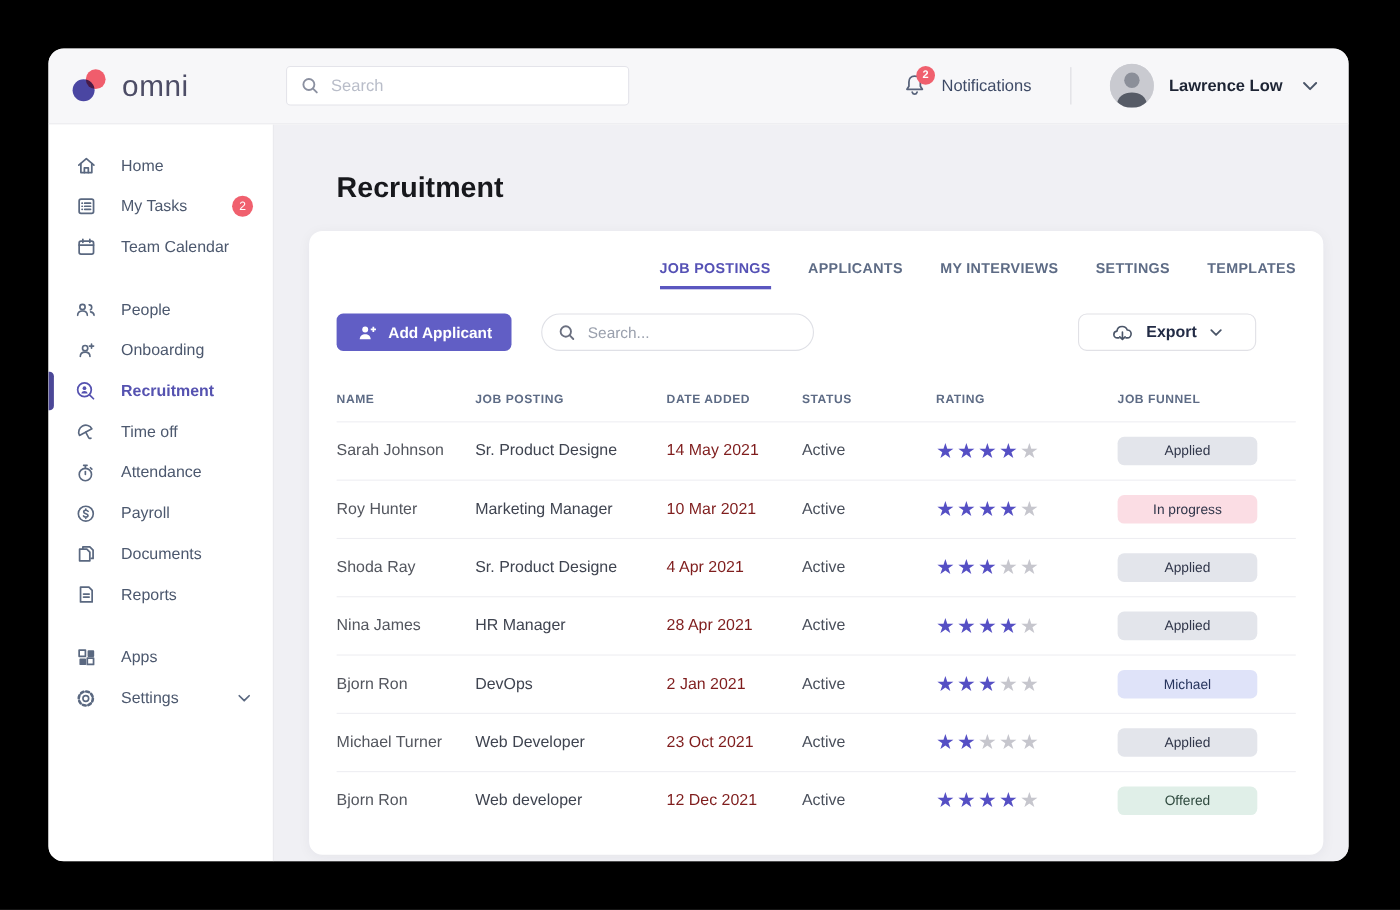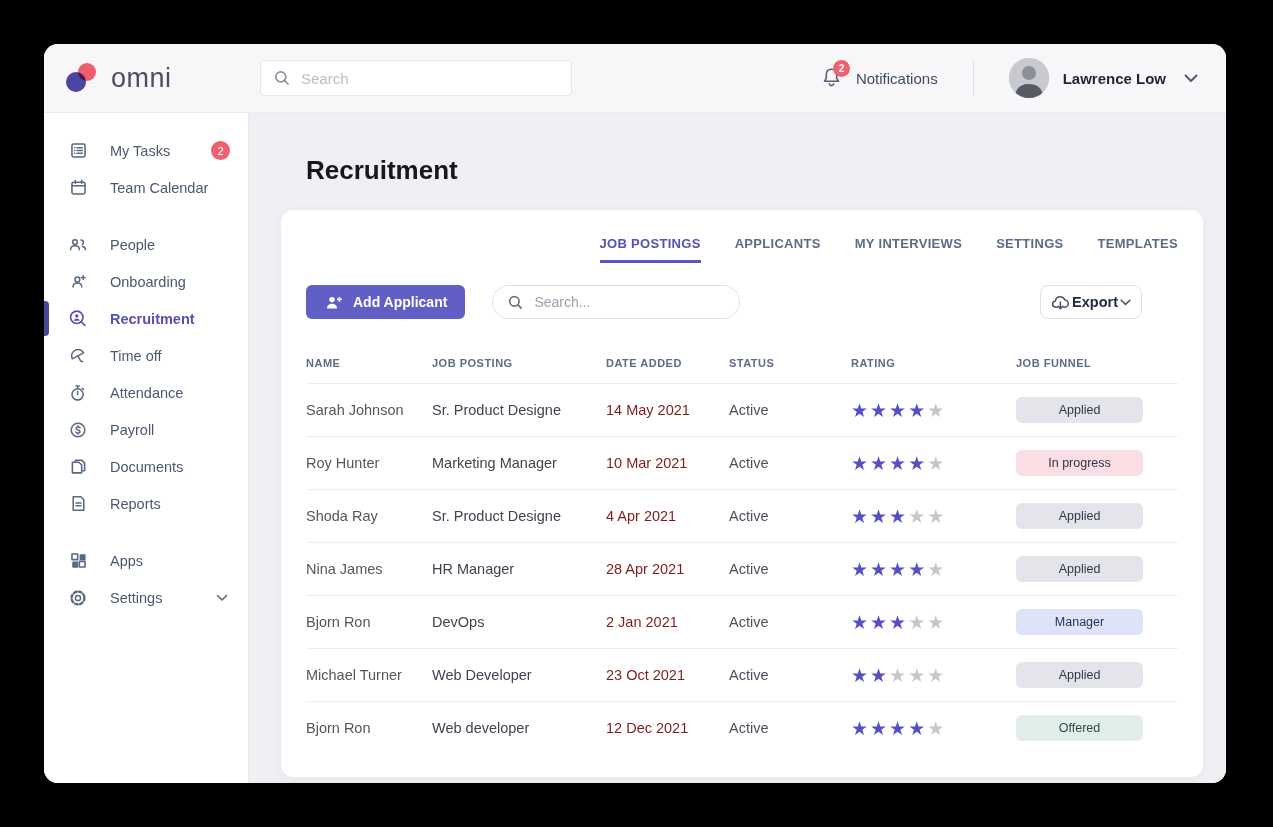--- a/index.html
+++ b/index.html
@@ -61,22 +61,22 @@
 
   .toolbar { display:flex; align-items:center; margin-top:22px; }
   .btn-add { display:flex; align-items:center; gap:10px; background:#615ec5; color:#fff; border:none;
     height:34px; padding:15px 18px; border-radius:6px; font-size:14px; font-weight:600; cursor:pointer;
     font-family:"Liberation Sans", sans-serif; }
   .table-search { margin-left:27px; width:248px; height:34px; border:1px solid #dfe0e6; border-radius:17px;
     background:#fff; display:flex; align-items:center; padding:0 14px; gap:10px; color:#6b7080; }
   .table-search input { border:none; outline:none; flex:1; font-size:14px; color:#3c4252;
     background:transparent; font-family:"Liberation Sans", sans-serif; }
   .table-search input::placeholder { color:#9aa0ad; }
-  .btn-export { margin-left:auto; margin-right:36px; display:flex; align-items:center; gap:0;
-    background:#fff; border:1px solid #e1e1e6; border-radius:8px; height:34px; padding:0 10px;
+  .btn-export { margin-left:auto; margin-right:36px; display:flex; align-items:center; gap:10px;
+    background:#fff; border:1px solid #e1e1e6; border-radius:8px; height:34px; padding:0 30px;
     font-size:14.5px; font-weight:700; color:#222b45; cursor:pointer; font-family:"Liberation Sans", sans-serif;justify-content:center; }
   .btn-export .exp-chev { color:#4a5568; margin-left:2px; }
 
   
   .table { margin-top:24px; }
   .trow { display:grid; grid-template-columns:126px 174px 123px 122px 165px 1fr; align-items:center; }
   .thead { height:40px; }
   .thead span { font-size:11px; font-weight:700; letter-spacing:.5px; color:#5d6b85; }
   .tbody-row { height:53px; border-top:1px solid #eeeef2; }
   .c-name { font-size:14.5px; color:#53565e; white-space:nowrap; overflow:hidden; }
@@ -144,20 +144,30 @@
           </svg>
       </span>
     </div>
   </div>
 
   <div class="sidebar">
     <div class="side-section">
       <div class="side-item">
         <span class="s-icon">
           <svg width="19" height="19" viewBox="0 0 18 18" fill="none" stroke="#5a6880" stroke-width="1.5" stroke-linecap="round" stroke-linejoin="round">
+              <path d="M2.5 8.6 L9 3 L15.5 8.6"></path>
+              <path d="M4.3 7.4 V15 H13.7 V7.4"></path>
+              <path d="M7.3 15 V11 H10.7 V15"></path>
+            </svg>
+        </span>
+        <span class="s-label">Home</span>
+      </div>
+      <div class="side-item">
+        <span class="s-icon">
+          <svg width="19" height="19" viewBox="0 0 18 18" fill="none" stroke="#5a6880" stroke-width="1.5" stroke-linecap="round" stroke-linejoin="round">
               <rect x="2.8" y="2.8" width="12.4" height="12.4" rx="1.6"></rect>
               <path d="M7.6 6.4 H12.6 M7.6 9 H12.6 M7.6 11.6 H12.6"></path>
               <path d="M5.3 6.4 H5.5 M5.3 9 H5.5 M5.3 11.6 H5.5"></path>
             </svg>
         </span>
         <span class="s-label">My Tasks</span>
         <span class="side-badge">2</span>
       </div>
       <div class="side-item">
         <span class="s-icon">
@@ -372,21 +382,21 @@
           <span class="c-status">Active</span>
           <span class="stars"><span class="star filled">★</span><span class="star filled">★</span><span class="star filled">★</span><span class="star filled">★</span><span class="star">★</span></span>
           <span><span class="badge badge-applied">Applied</span></span>
         </div>
         <div class="trow tbody-row">
           <span class="c-name">Bjorn Ron</span>
           <span class="c-job">DevOps</span>
           <span class="c-date">2 Jan 2021</span>
           <span class="c-status">Active</span>
           <span class="stars"><span class="star filled">★</span><span class="star filled">★</span><span class="star filled">★</span><span class="star">★</span><span class="star">★</span></span>
-          <span><span class="badge badge-interview">Manager</span></span>
+          <span><span class="badge badge-interview">Michael</span></span>
         </div>
         <div class="trow tbody-row">
           <span class="c-name">Michael Turner</span>
           <span class="c-job">Web Developer</span>
           <span class="c-date">23 Oct 2021</span>
           <span class="c-status">Active</span>
           <span class="stars"><span class="star filled">★</span><span class="star filled">★</span><span class="star">★</span><span class="star">★</span><span class="star">★</span></span>
           <span><span class="badge badge-applied">Applied</span></span>
         </div>
         <div class="trow tbody-row">

